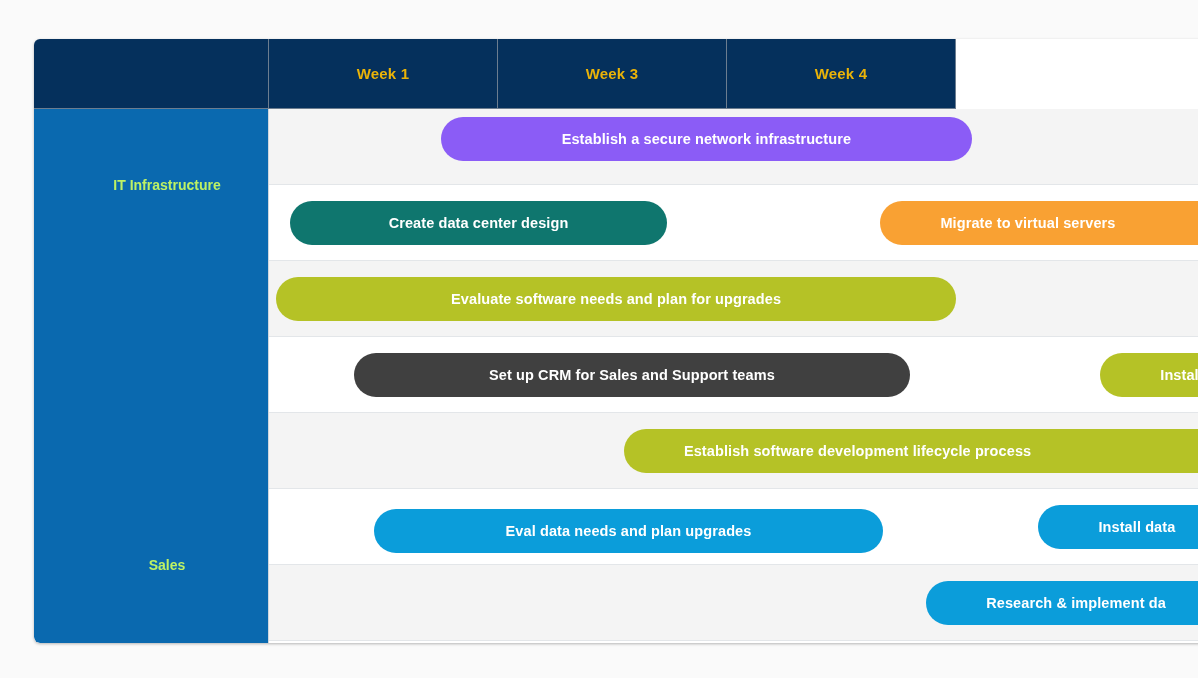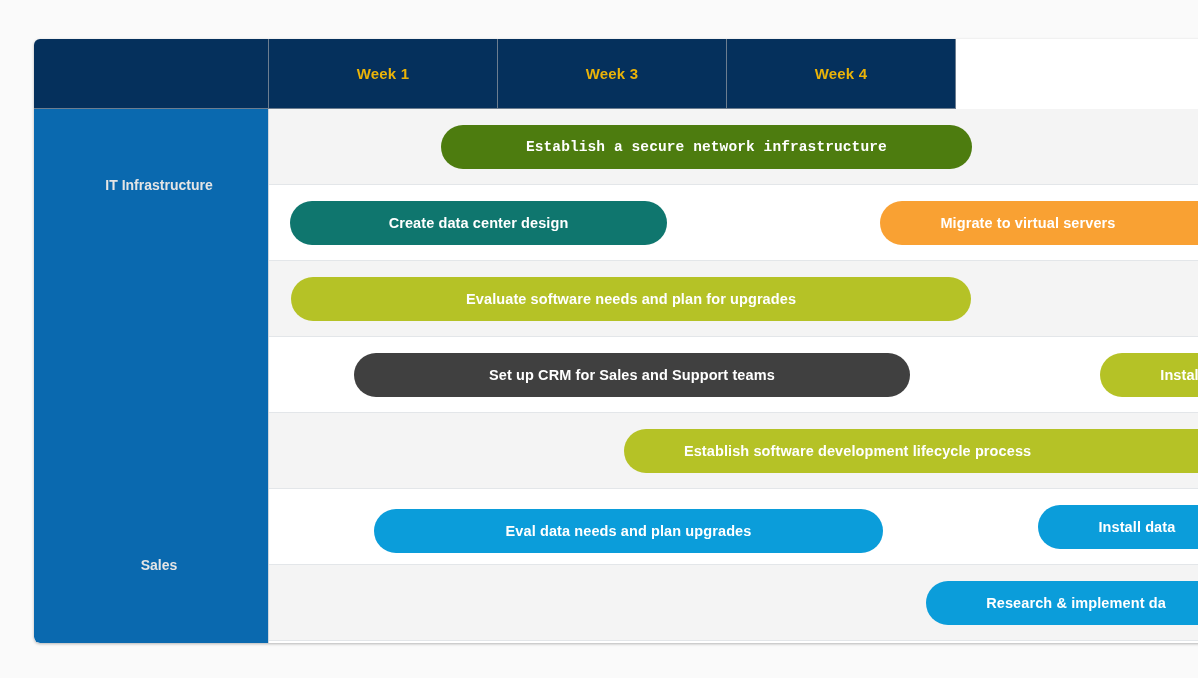--- a/index.html
+++ b/index.html
@@ -49,23 +49,23 @@
   #cat-col{
     position:absolute;
     left:0; top:70px;
     width:235px; height:534px;
     background:#0A69AF;
     border-bottom-left-radius:6px;
     box-sizing:border-box;
     border-right:1px solid #cfd6dd;
   }
   .cat-cell{
-    position:absolute; left:8px; width:100%;
+    position:absolute; left:16px; width:100%;
     display:flex; align-items:center; justify-content:center;
-    color:#e5e5e5; font-size:14px; font-weight:bold;
+    color:#bef264; font-size:14px; font-weight:bold;
     text-align:center;
   }
   
   #grid{
     position:absolute;
     left:235px; top:70px;
     right:0; height:534px;
   }
   .row{
     position:absolute; left:0; right:0;
@@ -113,30 +113,30 @@
     </div>
 
   <div id="grid">
       <div class="row odd" style="top: 0px;"></div>
       <div class="row even" style="top: 76px;"></div>
       <div class="row odd" style="top: 152px;"></div>
       <div class="row even" style="top: 228px;"></div>
       <div class="row odd" style="top: 304px;"></div>
       <div class="row even" style="top: 380px;"></div>
       <div class="row odd" style="top: 456px;"></div>
-      <div class="bar" style="left: 171.75px; width: 531.28px; top: 16px; background: #4d7c0f; font-family: Liberation Mono, monospace;">
+      <div class="bar" style="left: 171.75px; width: 531.28px; top: 8px; background: #8b5cf6;">
         <span>Establish a secure network infrastructure</span>
       </div>
       <div class="bar" style="left: 20.61px; width: 377.85px; top: 92px; background: #0f766e;">
         <span>Create data center design</span>
       </div>
       <div class="bar clipped" style="left: 611.43px; width: 350.37px; top: 92px; background: rgb(249, 161, 51);">
         <span>Migrate to virtual servers</span>
       </div>
-      <div class="bar" style="left: 22px; width: 680.13px; top: 168px; background: rgb(181, 194, 38);">
+      <div class="bar" style="left: 7px; width: 680.13px; top: 168px; background: rgb(181, 194, 38);">
         <span>Evaluate software needs and plan for upgrades</span>
       </div>
       <div class="bar" style="left: 84.73px; width: 556.47px; top: 244px; background: #404040;">
         <span>Set up CRM for Sales and Support teams</span>
       </div>
       <div class="bar clipped" style="left: 831.27px; width: 153.43px; top: 244px; background: rgb(181, 194, 38);">
         <span>Install</span>
       </div>
       <div class="bar clipped" style="left: 354.95px; width: 629.75px; top: 320px; background: rgb(181, 194, 38);">
         <span>Establish software development lifecycle process</span>

